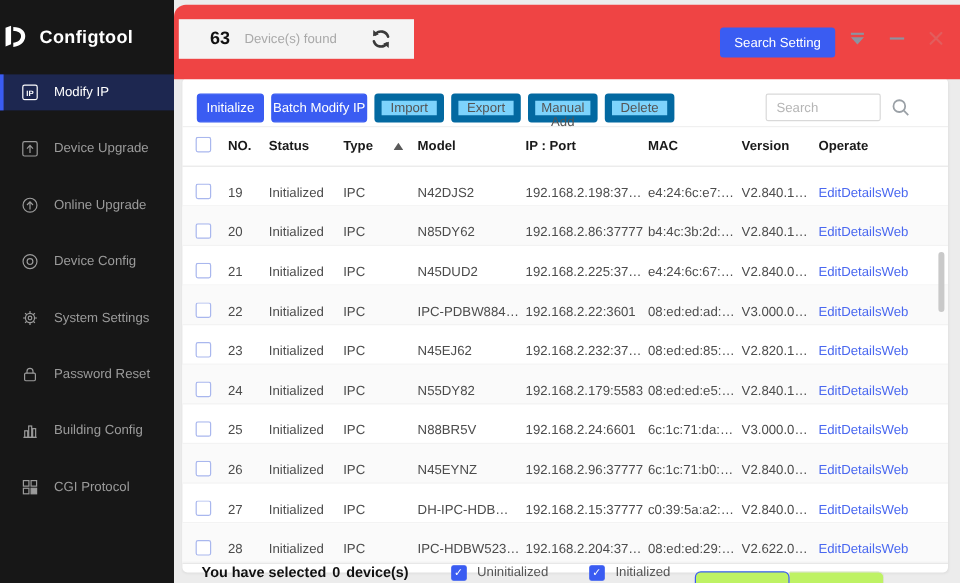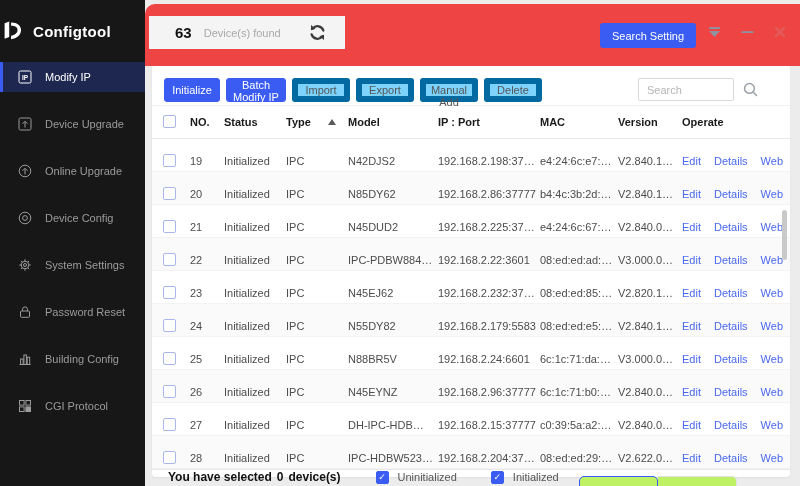--- a/index.html
+++ b/index.html
@@ -40,21 +40,21 @@
   .search-input::placeholder { color:#b5b5b5; }
   .search-icon-btn { margin-left:8px; display:inline-flex; cursor:pointer; }
   
   .tgrid { display:grid; grid-template-columns:30px 34px 62px 62px 90px 102px 78px 64px 1fr; align-items:center; padding:16px 8px; }
   .thead { height:28px; margin-top:3px; border-top:1px solid #f0f0f0; border-bottom:1px solid #e8e8e8; font-size:11px; font-weight:bold; color:#1a1a1a; }
   .trow { height:29px; font-size:11px; color:#4c4c4c; border-bottom:1px solid #f3f3f3; }
   .trow.alt { background:#fafafa; }
   .tcell { overflow:hidden; white-space:nowrap; text-overflow:ellipsis; padding-right:4px; }
   .c-type { display:flex; align-items:center; }
   .sort-icon { margin-left:auto; margin-right:8px; display:inline-flex; }
-  .c-operate { display:flex; gap:13px; overflow:visible; }
+  .c-operate { display:flex; gap:0; overflow:visible; }
   .op-link { color:#4a68f0; cursor:pointer; }
   .checkbox { width:13px; height:13px; border:1px solid #a9b7ee; border-radius:2px; background:#fff; display:inline-flex; align-items:center; justify-content:center; cursor:pointer; margin-left:3px; }
   .checkbox.checked { background:#3a5cf2; border-color:#3a5cf2; color:#fff; font-size:9px; line-height:1; }
   .scroll-thumb { position:absolute; right:3px; top:145px; width:5px; height:50px; background:#c9c9c9; border-radius:3px; }
   
   .panel-footer { margin-top:auto; height:40px; border-top:1px solid #e8e8e8; display:flex; align-items:center; padding:0 10px 0 16px; position:relative; }
   .sel-text { font-size:12px; font-weight:bold; color:#111; }
   .sel-count { margin:0 5px; }
   .filter { display:flex; align-items:center; gap:9px; font-size:11px; color:#555; }
   .filter-1 { margin-left:32px; }
@@ -190,21 +190,21 @@
           <path d="M1.5 1.5 L10.5 10.5 M10.5 1.5 L1.5 10.5" stroke="#e25d5d" stroke-width="1.8" stroke-linecap="round"></path>
         </svg>
     </span>
   </div>
 </div>
 
 <div class="panel">
   <div class="toolbar">
 
     <button class="btn btn-primary" style="width:56px">Initialize</button>
-      <button class="btn btn-primary" style="width:60px">Batch Modify IP</button>
+      <button class="btn btn-primary" style="width:80px">Batch Modify IP</button>
       <button class="btn btn-default" style="width:58px">Import</button>
       <button class="btn btn-default" style="width:58px">Export</button>
       <button class="btn btn-default" style="width:58px">Manual Add</button>
       <button class="btn btn-default" style="width:58px">Delete</button>
       <div class="search-wrap">
       <input class="search-input" type="text" placeholder="Search" style="">
       <span class="search-icon-btn">
         <svg width="17" height="17" viewBox="0 0 16 16">
             <circle cx="7" cy="7" r="4.6" fill="none" stroke="#9aa0a6" stroke-width="1.4"></circle>
             <line x1="10.6" y1="10.6" x2="14" y2="14" stroke="#9aa0a6" stroke-width="1.4"></line>

